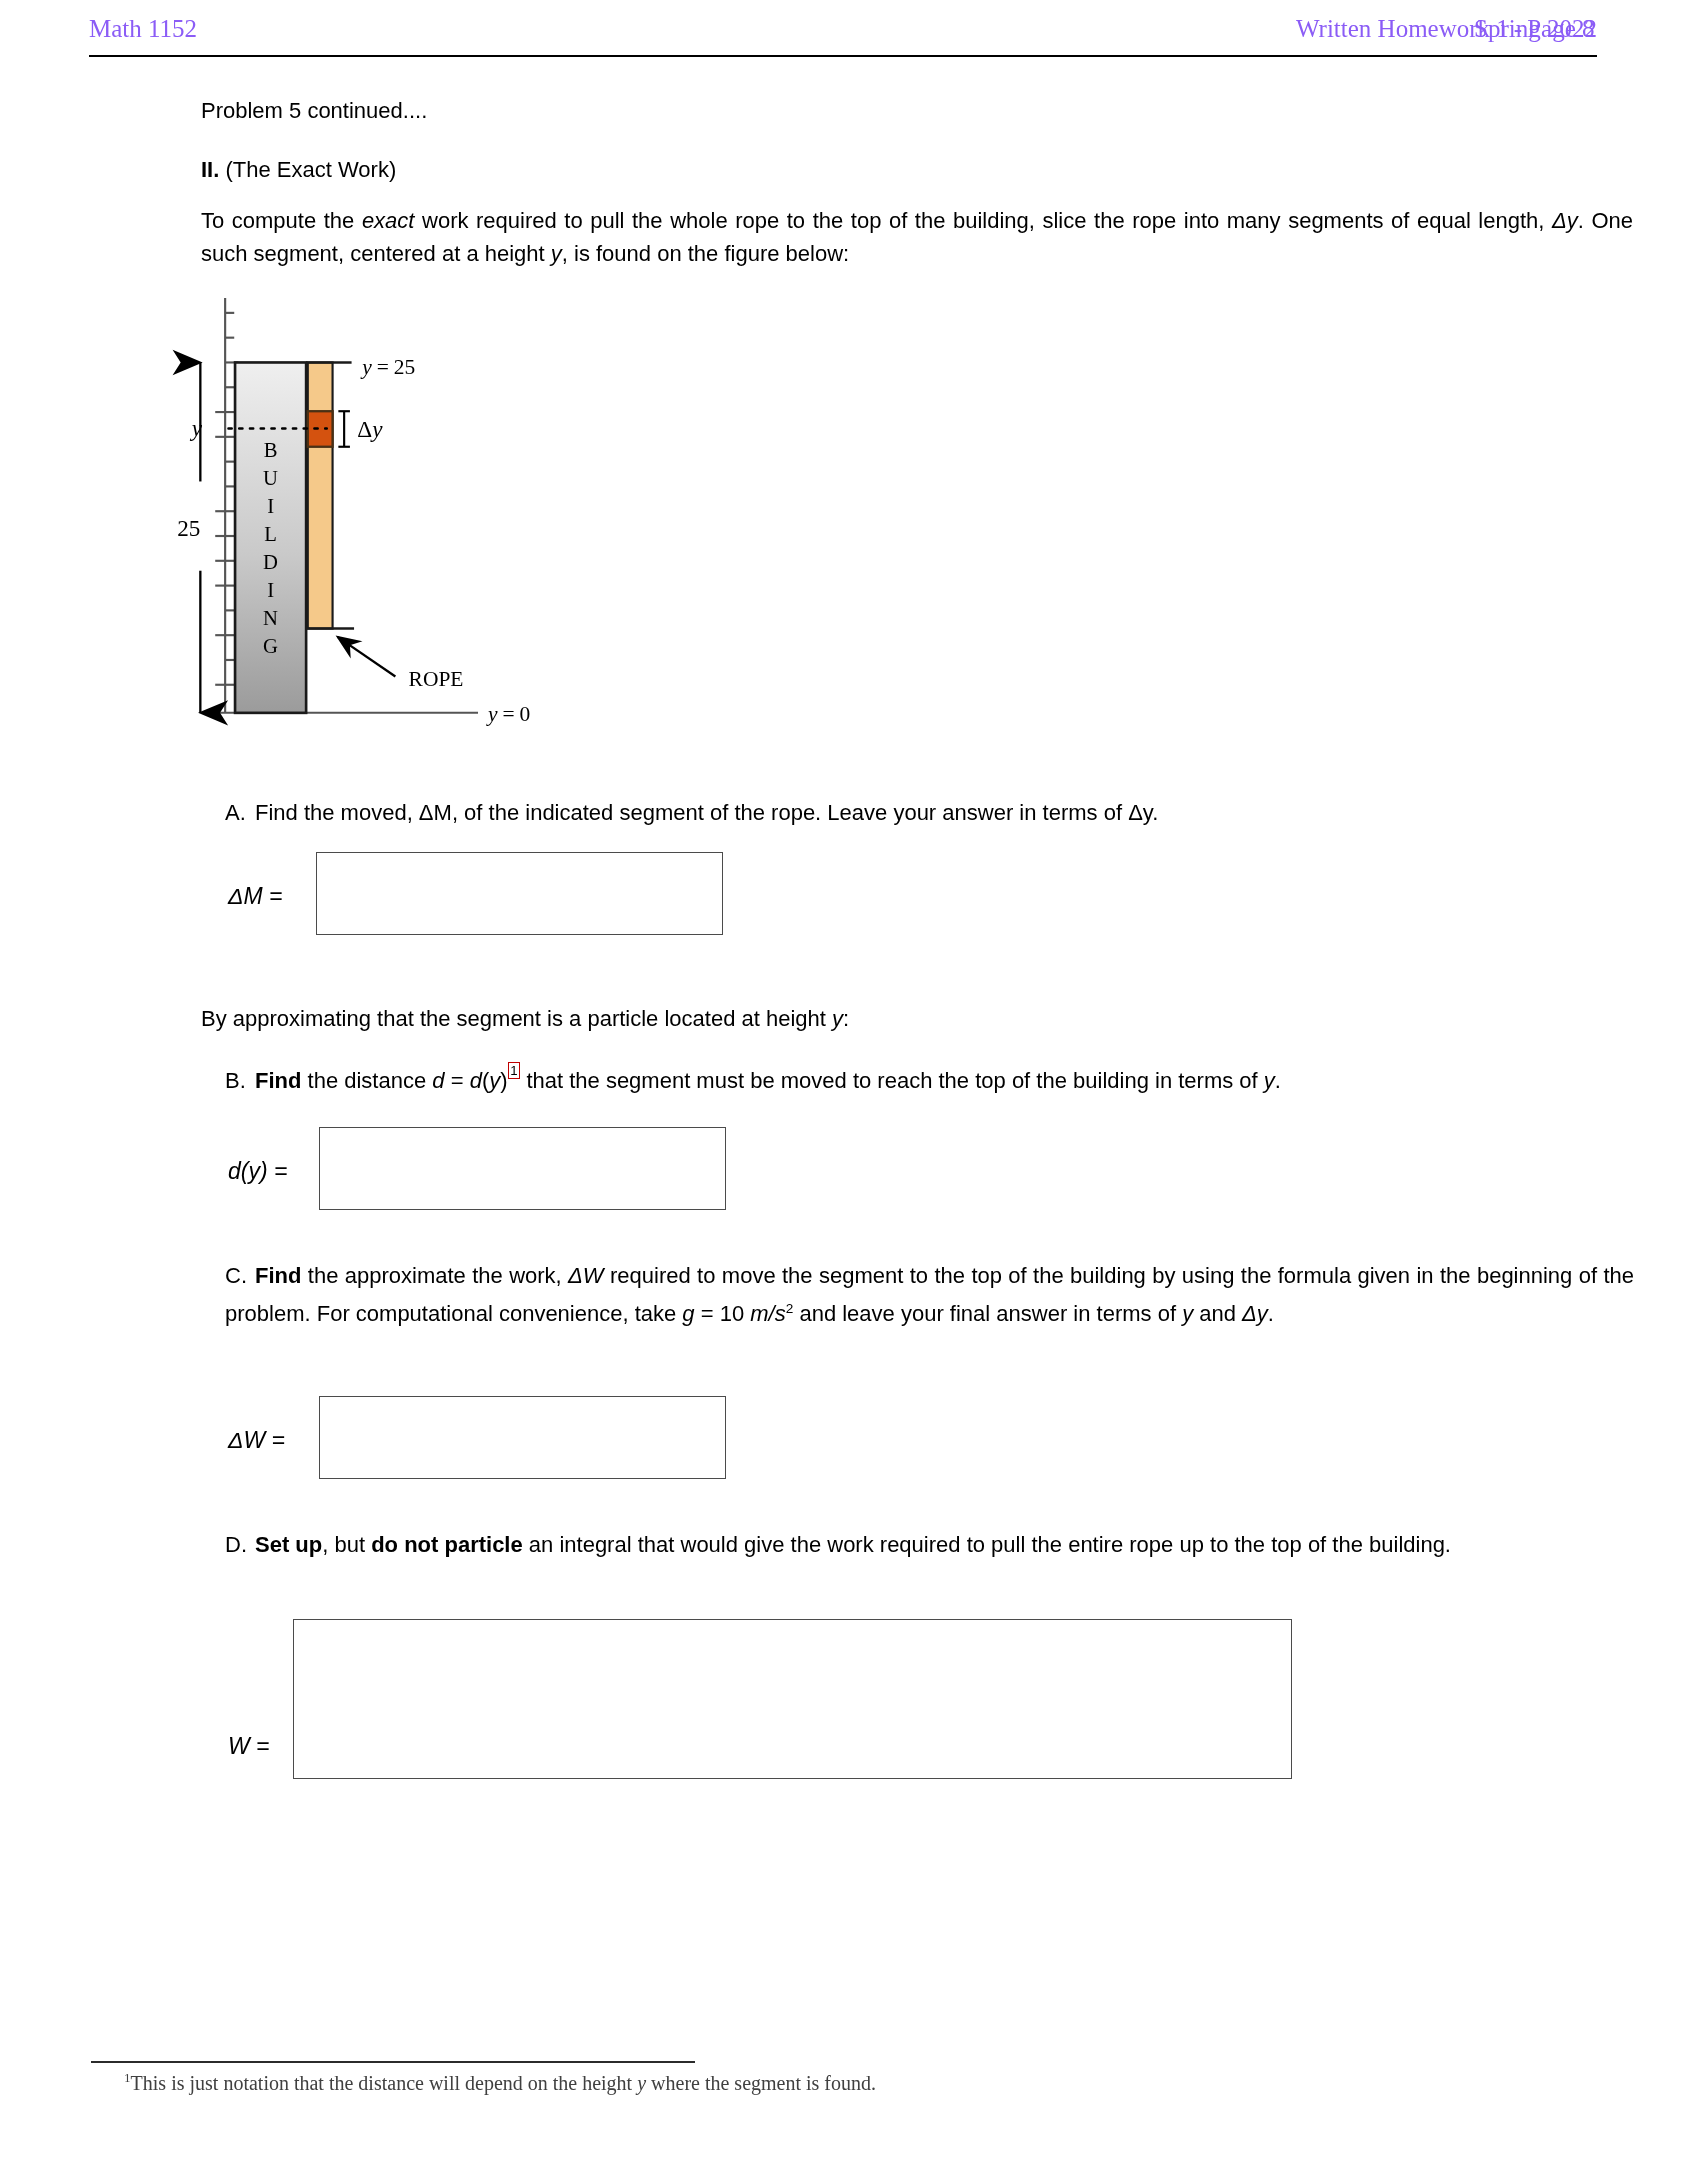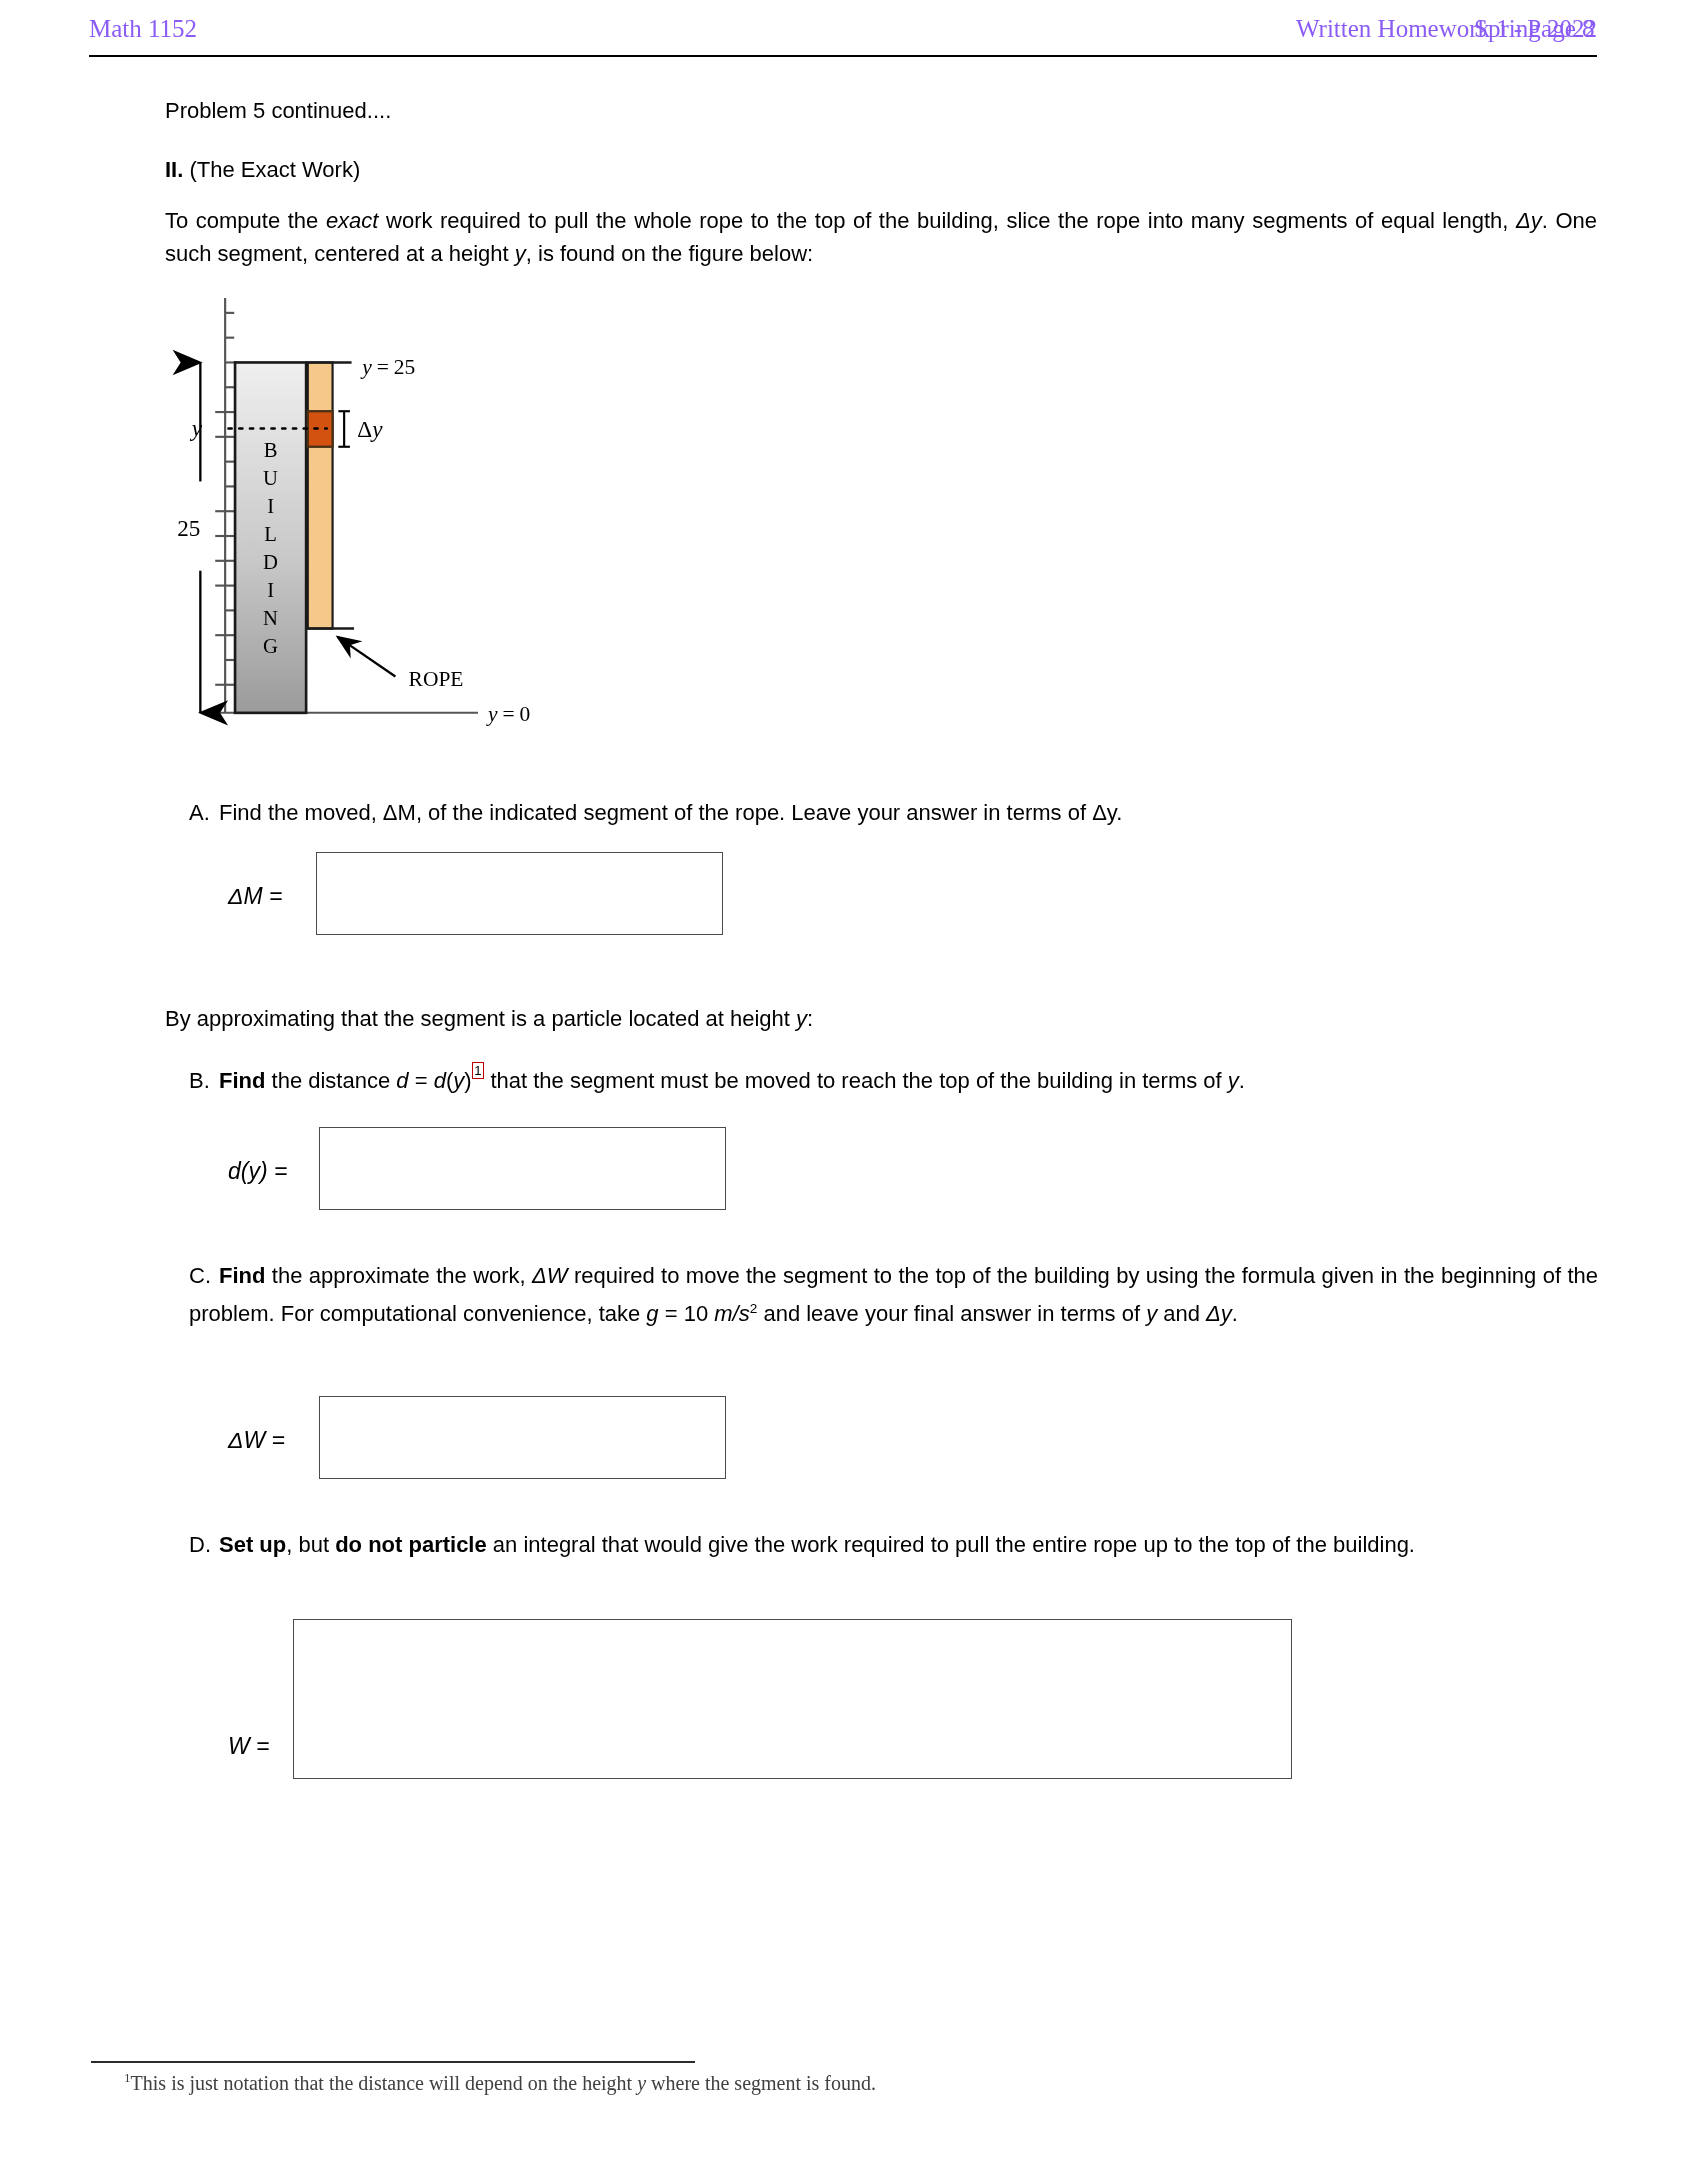--- a/index.html
+++ b/index.html
@@ -57,20 +57,21 @@
     height: 0;
     border-top: 2.5px solid #000;
   }
 
   
   .body-text {
     position: absolute;
     font-size: 22px;
     line-height: 33px;
     color: #000;
+    margin-left: 36px;
   }
   .para {
     text-align: justify;
   }
   .italic { font-style: italic; }
   .bold   { font-weight: bold; }
 
   
   .mvar {
     font-style: italic;

